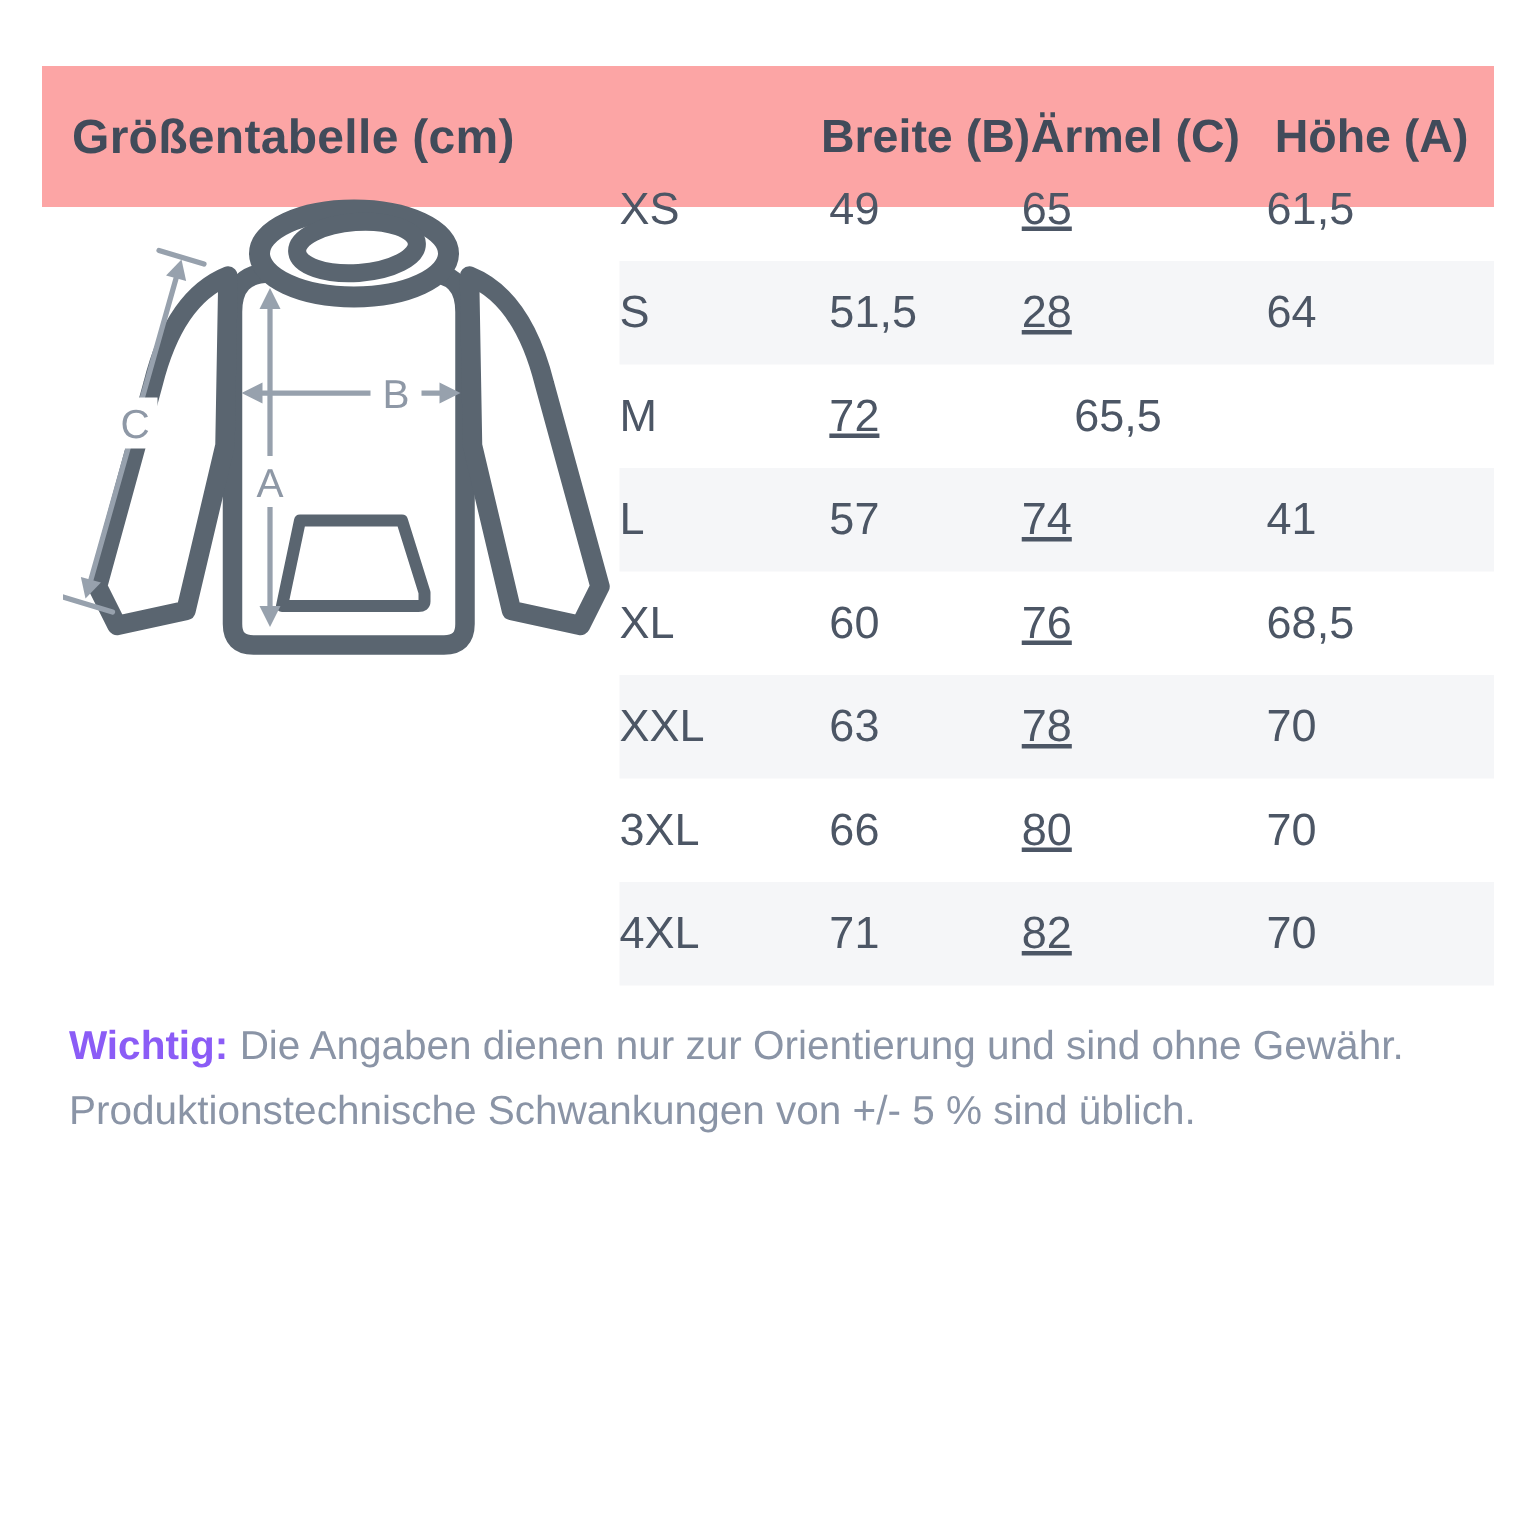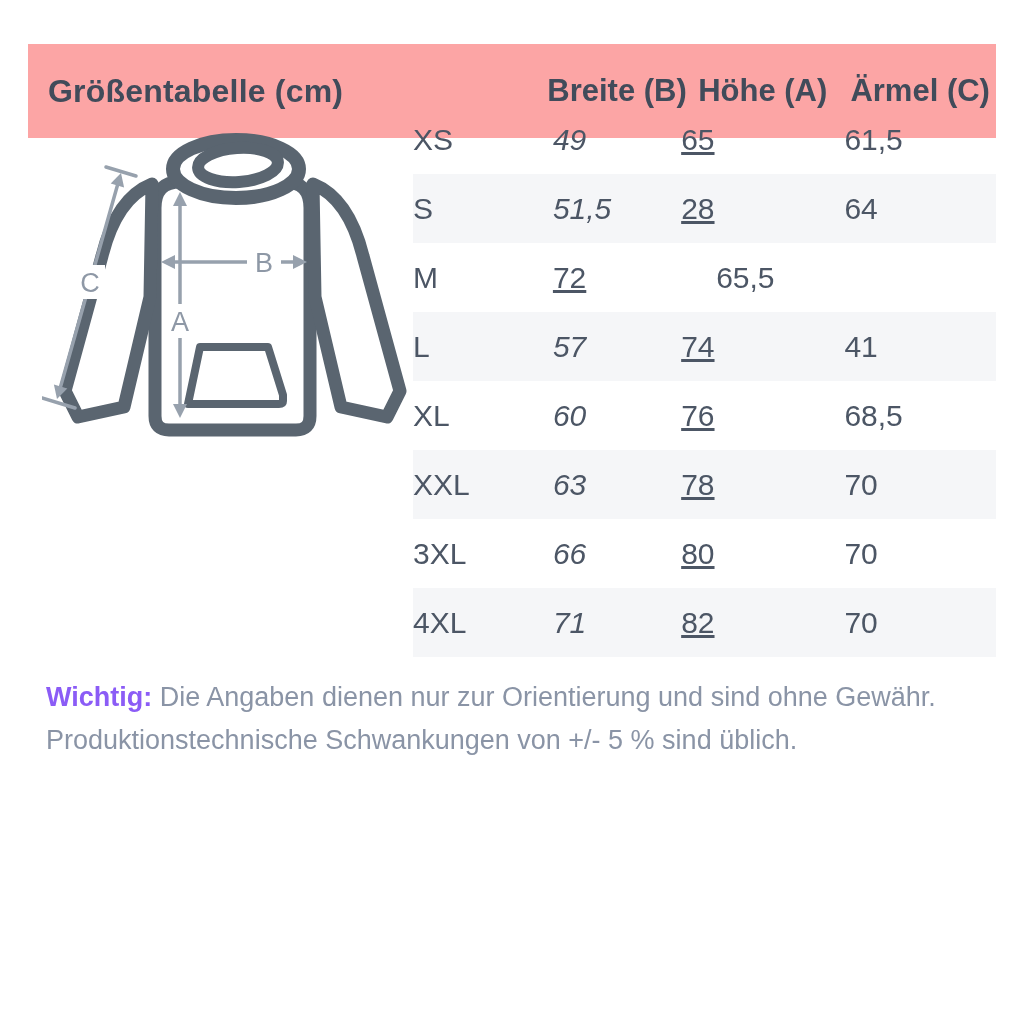--- a/index.html
+++ b/index.html
@@ -27,21 +27,21 @@
   .band-cols .col-h {
     display:flex; align-items:center; justify-content:center;
     font-size:31px; font-weight:bold; color:#414b5a; white-space:nowrap;
   }
   .col-b { width:22%; } .col-a { width:28%; } .col-c { width:26%; }
 
   .rows { position:absolute; left:413px; top:105px; width:583px; }
   .row { display:flex; height:69px; align-items:center; }
   .row:nth-child(even) { background:#f5f6f8; }
   .cell { text-align:left; font-size:30px; color:#4c5665; }
-  .cell-size { width:24%; } .cell-b { width:22%;font-style:italic; } .cell-a { width:28%;text-decoration:underline; } .cell-c { width:26%; }
+  .cell-size { width:24%; } .cell-b { width:22%; } .cell-a { width:28%;text-decoration:underline; } .cell-c { width:26%; }
 
   .illus { position:absolute; left:42px; top:120px; }
 
   .note {
     position:absolute; left:46px; top:676px; width:940px;
     font-size:27px; line-height:1.58; color:#8a94a6;
   }
   .note strong { font-weight:bold; color:#8b5cf6; }
 
   svg text {
@@ -51,22 +51,22 @@
   }
 </style>
 </head>
 <body>
 
 <div class="band">
   <div class="band-title">Größentabelle (cm)</div>
   <div class="band-cols">
     <div class="spacer"></div>
     <div class="col-h col-b">Breite (B)</div>
+    <div class="col-h col-c">Ärmel (C)</div>
     <div class="col-h col-a">Höhe (A)</div>
-    <div class="col-h col-c">Ärmel (C)</div>
   </div>
 </div>
 
 <svg class="illus" width="372" height="345" viewBox="0 0 372 345">
   <g stroke="#5a6570" stroke-linejoin="round" stroke-linecap="round" fill="#ffffff">
 
     <path d="M113,88 Q113,62 138,62 L243,62 Q268,62 268,88 L268,296 Q268,310 254,310 L127,310 Q113,310 113,296 Z" stroke-width="13"></path>
 
     <path d="M110,64 C85,74 69,100 60,136 L23,271 L36,297 L82,287 L108,177 Z" stroke-width="13"></path>
 

